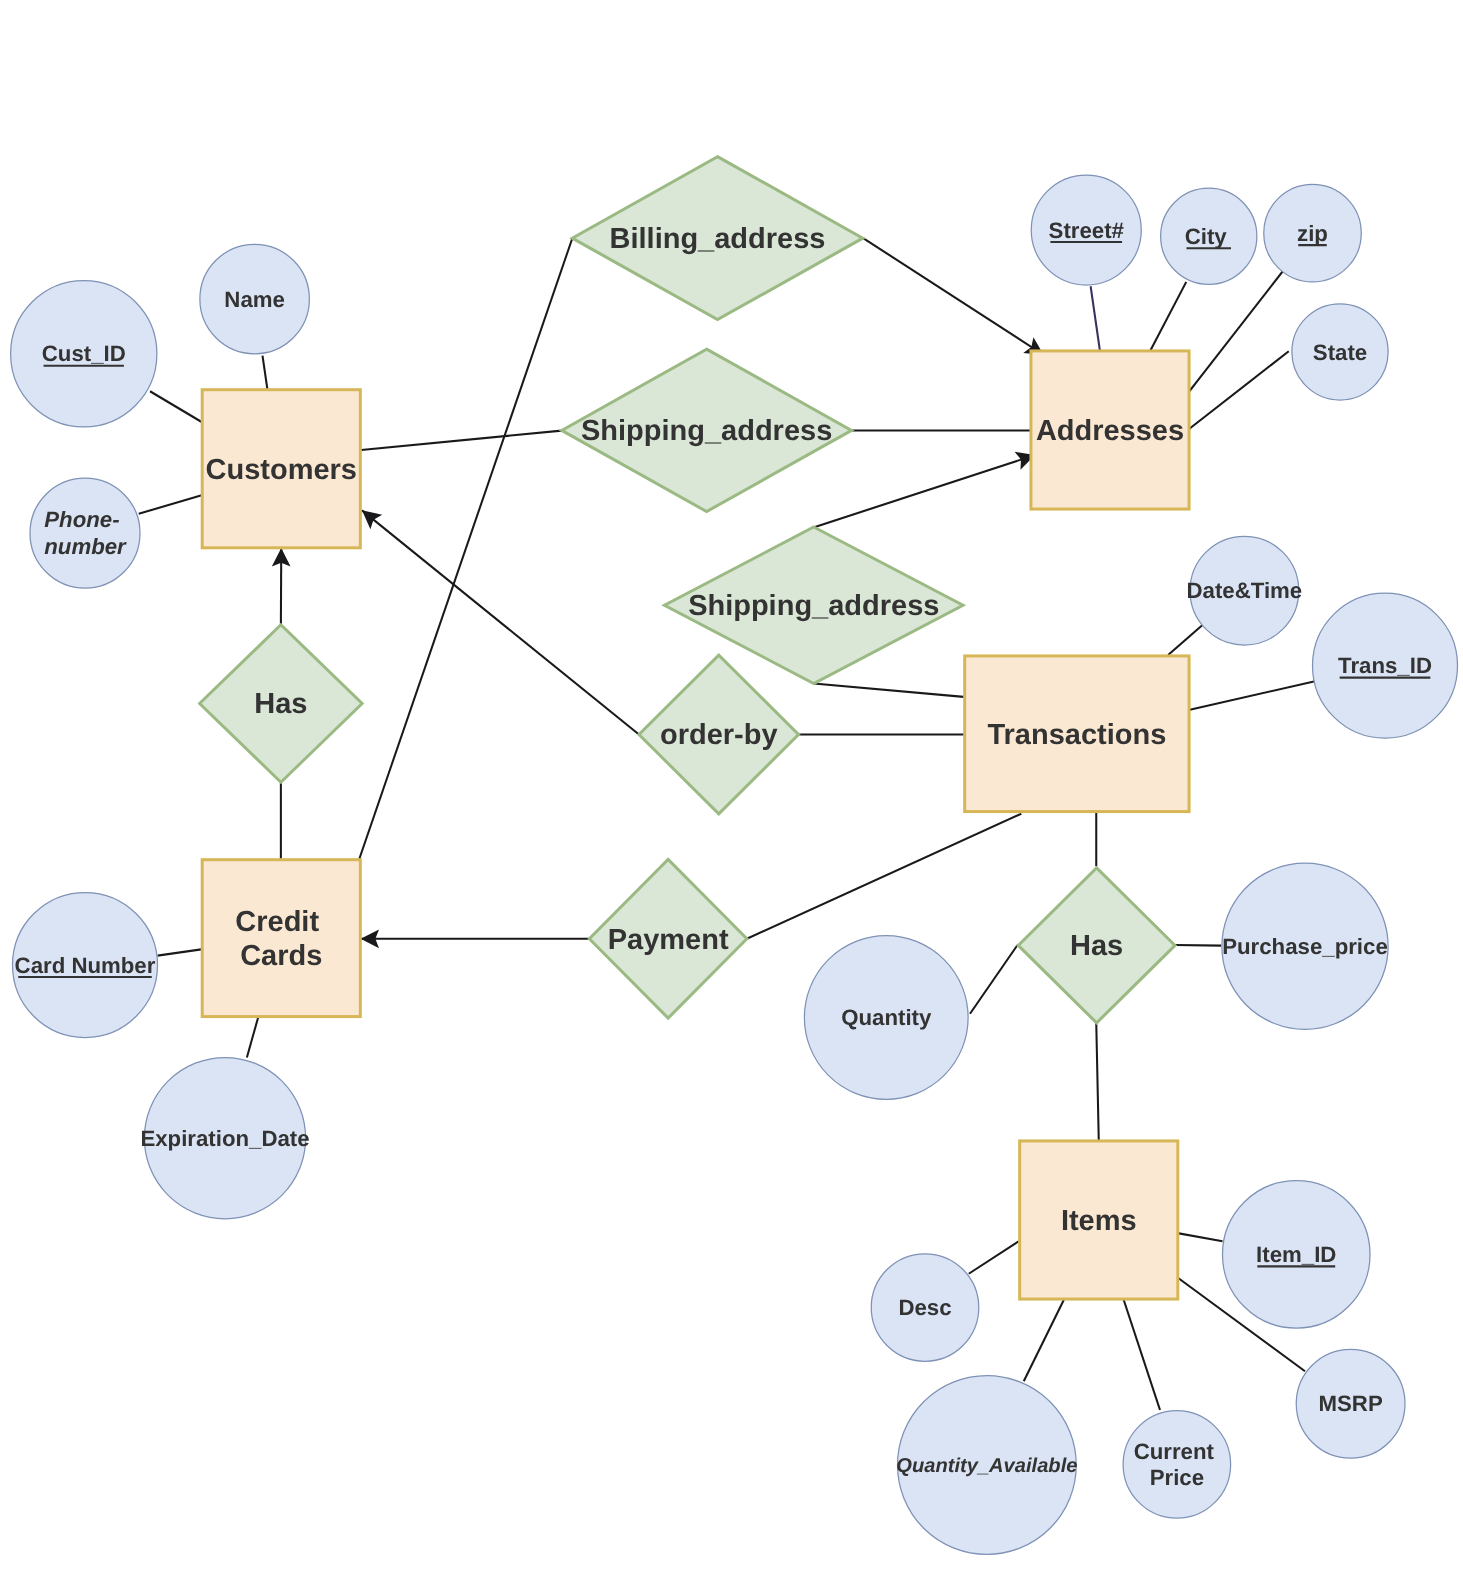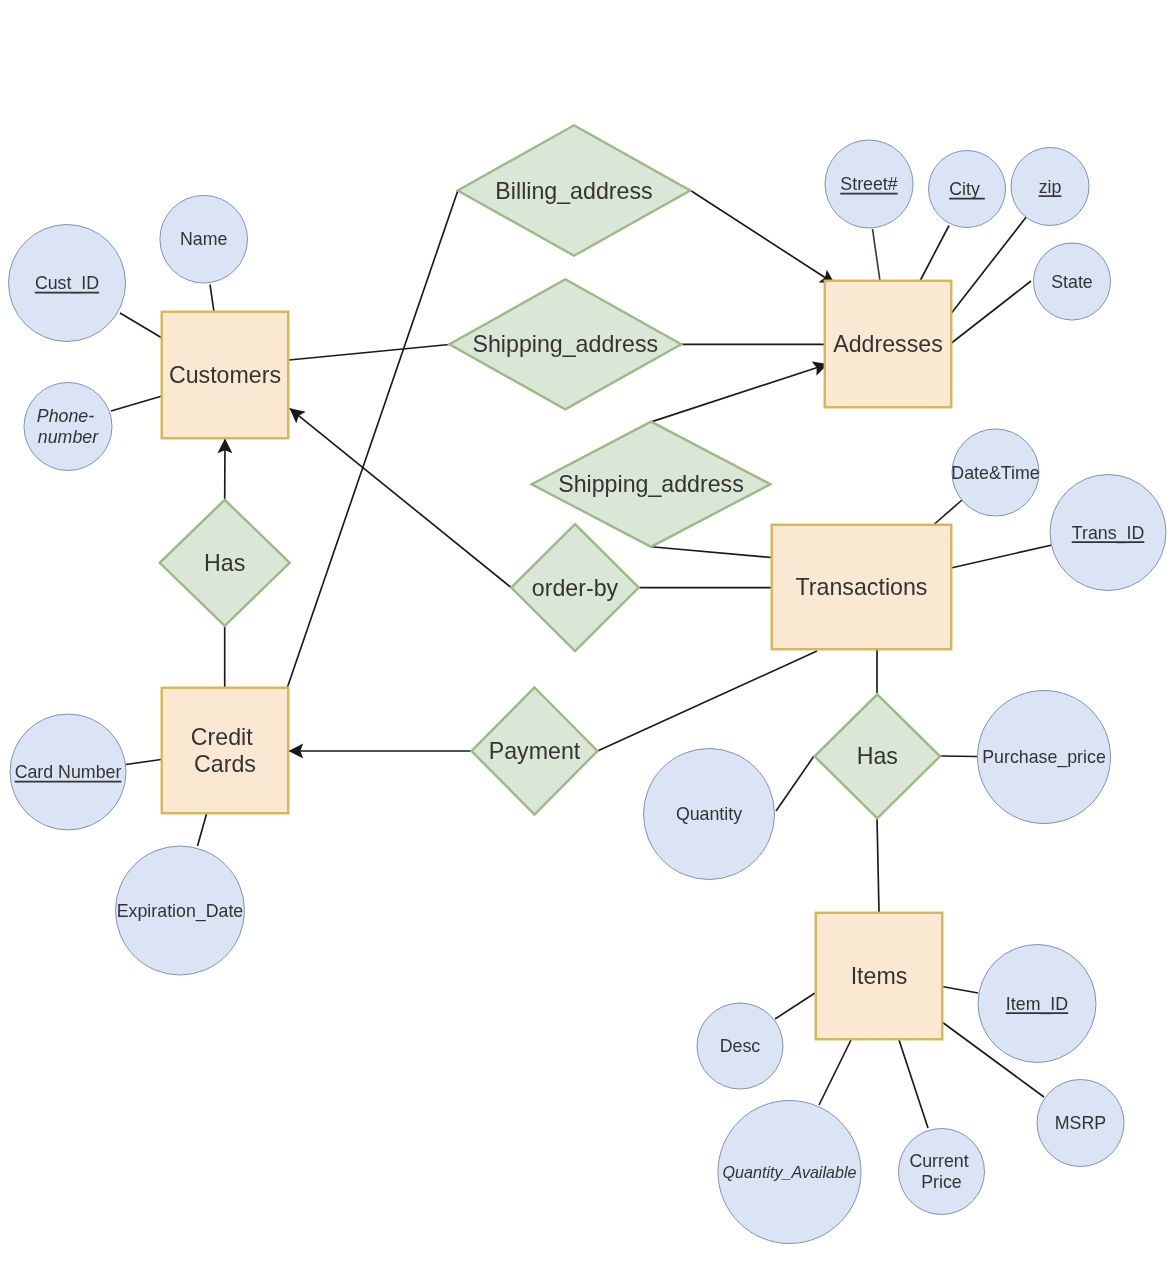--- a/index.html
+++ b/index.html
@@ -2,21 +2,21 @@
 <html><head>
 <meta charset="utf-8">
 <title>ER Diagram</title>
 <style>
   html, body { margin:0; padding:0; }
   body {
     width:1170px; height:1273px; overflow:hidden;
     background:#ffffff;
     font-family:"Liberation Sans", sans-serif;
   }
-  #stage { position:relative; width:1170px; height:1273px; }
+  #stage { position:relative; width:1170px; height:1273px;font-weight:bold; }
   svg#diagram { display:block; width:1170px; height:1273px;
                  will-change:transform; transform:translateZ(0); }
   .shape-label { font-family:"Liberation Sans", sans-serif; text-anchor:middle; }
 </style>
 </head>
 <body>
 
 <div id="stage">
   <svg id="diagram" viewBox="0 0 1170 1273">
     <defs>

